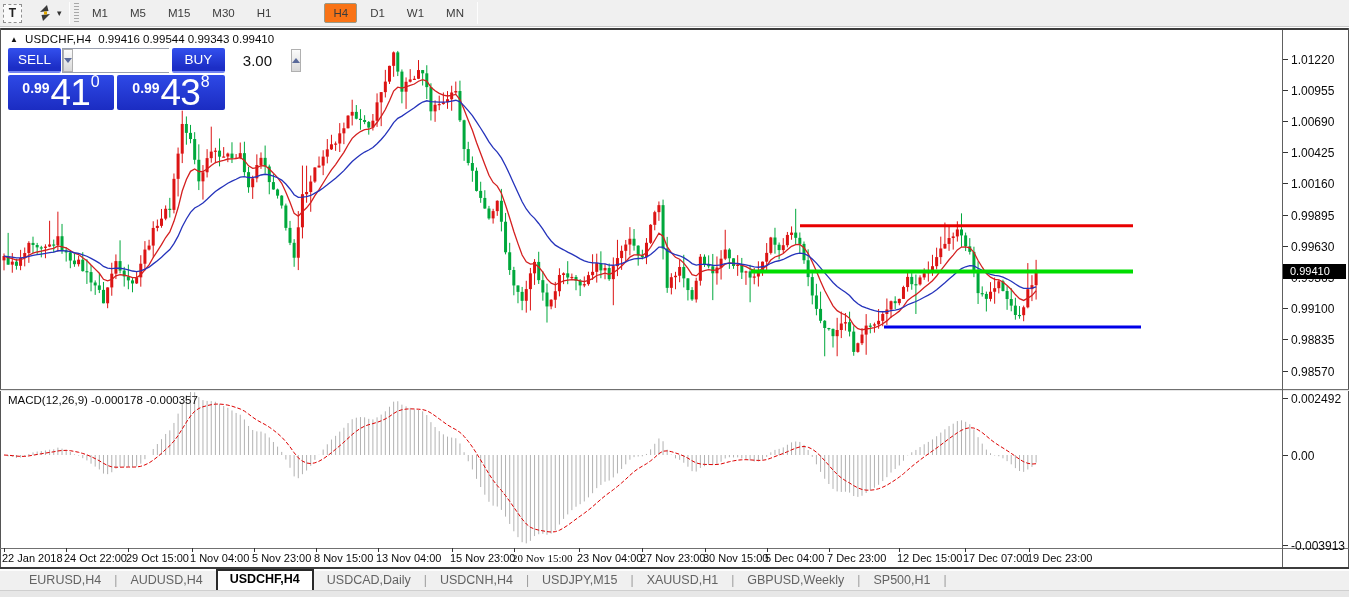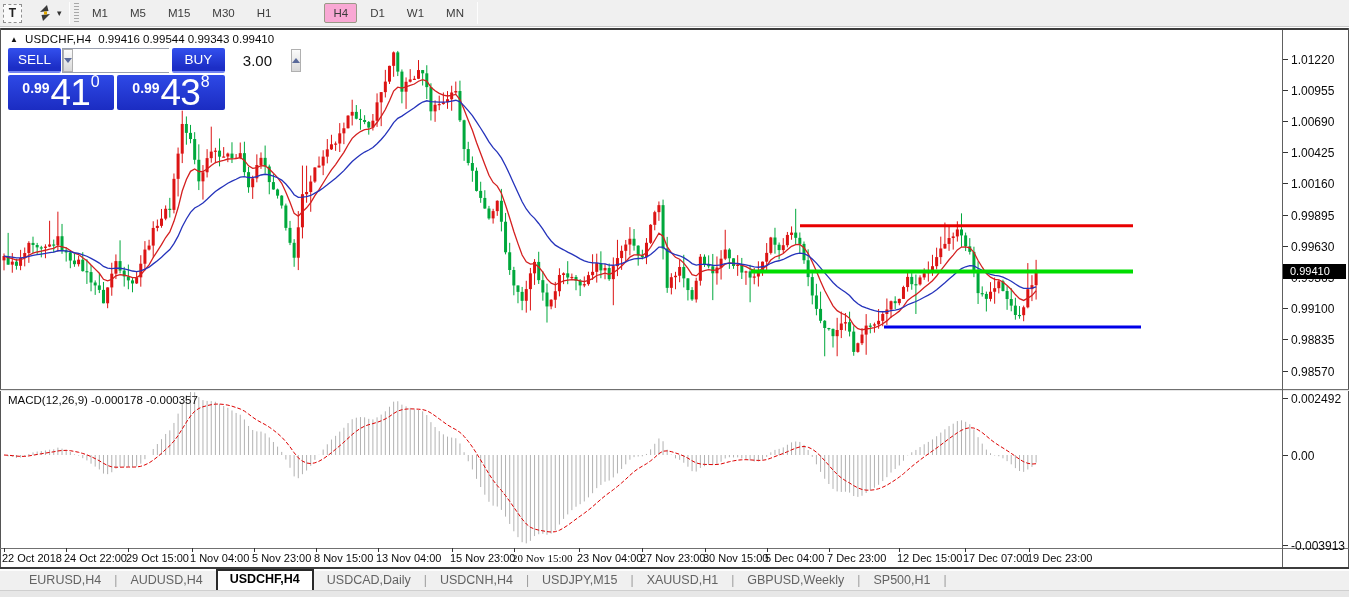--- a/index.html
+++ b/index.html
@@ -13,21 +13,21 @@
   .tool-btn { display:flex; align-items:center; justify-content:center; cursor:default; }
   #text-tool { width:19px; height:19px; margin-left:3px; border:1px dashed #909090;
     font-size:12px; font-weight:bold; color:#222; background:#fafafa; }
   #arrows-tool { margin-left:13px; width:20px; height:20px; }
   #tool-caret { font-size:9px; color:#333; margin-left:2px; width:10px; }
   .vsep { width:1px; height:22px; background:#b4b4b4; border-right:1px solid #fdfdfd; margin:0 2px; }
   .grip { width:5px; height:20px; margin:0 2px;
     background-image:repeating-linear-gradient(#a8a8a8 0 1px, #f0f0f0 1px 3px); }
   #tf-bar { display:flex; align-items:center; height:27px; }
   .tf-btn { font-size:11.5px; color:#3c3c3c; padding:3px 8px; margin:0 2px; border:1px solid transparent; }
-  .tf-btn.active { background:#f9a8d4; border:1px solid #9a9a88; border-radius:2px;margin-left:42px; }
+  .tf-btn.active { background:#f97316; border:1px solid #9a9a88; border-radius:2px;margin-left:42px; }
 
   
   #chart-frame-top { position:absolute; left:0; top:28px; width:1349px; height:2px; background:#3c3c3c; }
   #win-left { position:absolute; left:0; top:28px; width:1px; height:540px; background:#555; }
   #win-right { position:absolute; left:1348px; top:28px; width:1px; height:540px; background:#555; }
   #pane-sep1 { position:absolute; left:0; top:389px; width:1349px; height:1px; background:#707070; }
   #pane-sep1b{ position:absolute; left:0; top:390px; width:1349px; height:1px; background:#e6e6e6; }
   #plot-bottom { position:absolute; left:0; top:548px; width:1349px; height:1px; background:#707070; }
   #chart-frame-bottom { position:absolute; left:0; top:567px; width:1349px; height:2px; background:#3c3c3c; }
   #axis-vline { position:absolute; left:1282px; top:30px; width:1px; height:537px; background:#606060; }
@@ -953,21 +953,21 @@
       <div class="pl" style="top: 276.9px;">0.99365</div>
       <div class="ptick" style="top: 308.1px;"></div>
       <div class="pl" style="top: 308.1px;">0.99100</div>
       <div class="ptick" style="top: 339.3px;"></div>
       <div class="pl" style="top: 339.3px;">0.98835</div>
       <div class="ptick" style="top: 370.5px;"></div>
       <div class="pl" style="top: 370.5px;">0.98570</div>
     </div>
   <div id="time-axis">
       <div class="ttick" style="left: 4px;"></div>
-      <div class="tl" style="left: 2px;">22 Oct 2018</div>
+      <div class="tl" style="left: 2px;">22 Jan 2018</div>
       <div class="ttick" style="left: 66px;"></div>
       <div class="tl" style="left: 64px;">24 Oct 22:00</div>
       <div class="ttick" style="left: 128px;"></div>
       <div class="tl" style="left: 126px;">29 Oct 15:00</div>
       <div class="ttick" style="left: 192px;"></div>
       <div class="tl" style="left: 190px;">1 Nov 04:00</div>
       <div class="ttick" style="left: 254px;"></div>
       <div class="tl" style="left: 252px;">5 Nov 23:00</div>
       <div class="ttick" style="left: 316px;"></div>
       <div class="tl" style="left: 314px;">8 Nov 15:00</div>

